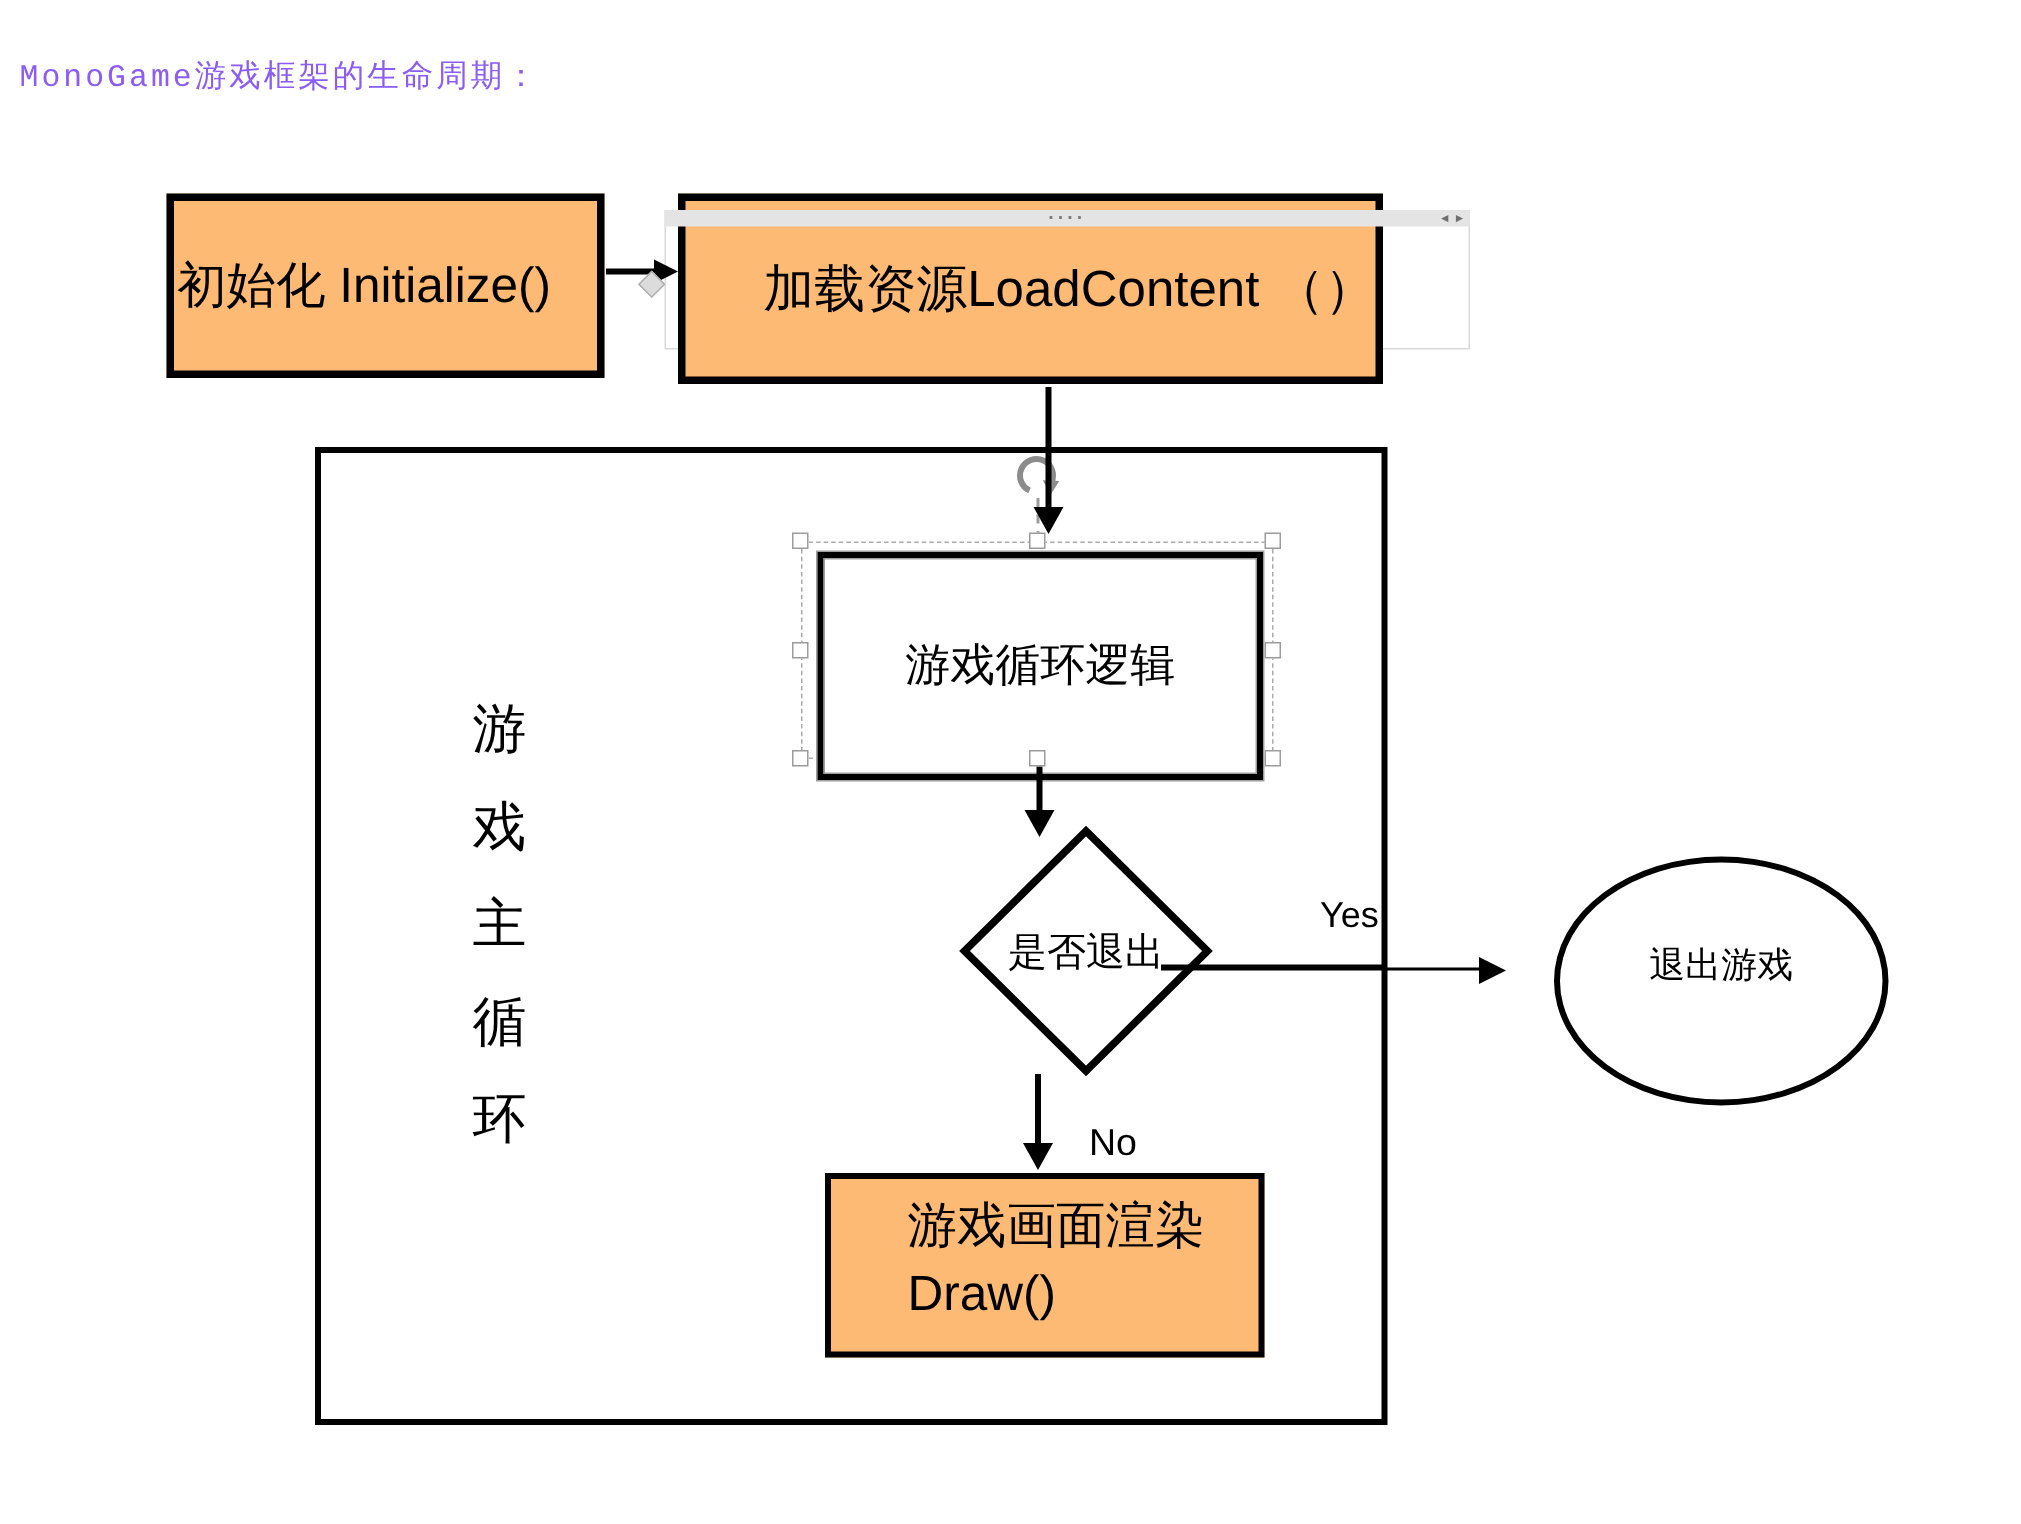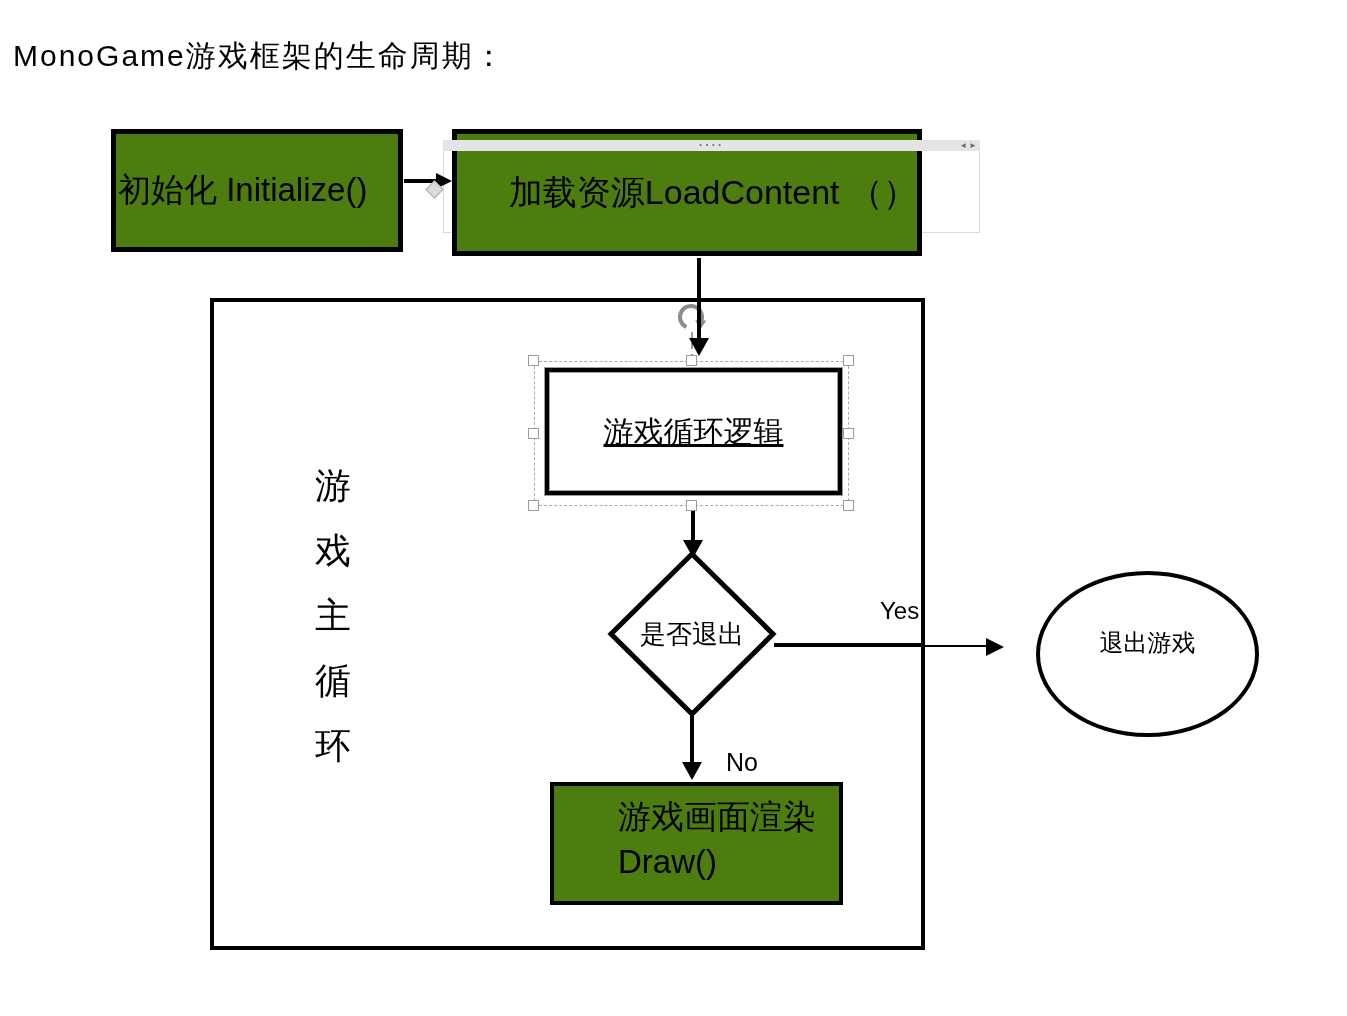--- a/index.html
+++ b/index.html
@@ -3,47 +3,46 @@
 <meta charset="utf-8">
 <style>
   html,body{margin:0;padding:0;background:#fff;}
   .canvas{
     position:relative;width:1347px;height:1016px;background:#ffffff;overflow:hidden;
     font-family:"Liberation Sans","DejaVu Sans",sans-serif;color:#000;
   }
   .abs{position:absolute;}
   
   .doc-title{
-    left:13px;top:36px;font-family:Liberation Sans, sans-serif;
-    font-size:30px;letter-spacing:2px;color:#000000;white-space:nowrap;z-index:2;
+    left:13px;top:36px;font-family:Liberation Mono, monospace;
+    font-size:21px;letter-spacing:2px;color:#8b5cf6;white-space:nowrap;z-index:2;
   }
   
-  .node{background:#4d7c0f;border:5px solid #000;box-sizing:border-box;display:flex;align-items:center;z-index:2;}
+  .node{background:#fdba74;border:5px solid #000;box-sizing:border-box;display:flex;align-items:center;z-index:2;}
   .node-init{left:111px;top:129px;width:292px;height:123px;padding-left:2px;}
   .node-init .lbl{font-size:33px;white-space:nowrap;}
   .node-load{left:452px;top:129px;width:470px;height:127px;padding-left:4px;justify-content:flex-end;}
   .node-load .lbl{font-size:34px;white-space:nowrap;}
   .node-draw{left:550px;top:782px;width:293px;height:123px;border-width:4px;
-    flex-direction:column;align-items:flex-start;justify-content:center;padding-left:64px;padding-bottom:10px;}
+    flex-direction:column;align-items:flex-start;justify-content:center;padding-left:51px;padding-bottom:10px;}
   .node-draw .ln{font-size:33px;line-height:45px;white-space:nowrap;}
   .container-box{left:210px;top:298px;width:715px;height:652px;border:4px solid #000;box-sizing:border-box;background:transparent;z-index:2;}
   
   .node-update{
-    left:545px;top:368px;width:297px;height:127px;border:4px solid #000;box-sizing:border-box;
+    left:545px;top:368px;width:297px;height:152px;border:4px solid #000;box-sizing:border-box;
     background:#fff;z-index:4;display:flex;flex-direction:column;align-items:center;justify-content:center;
     box-shadow:0 0 0 1px #9e9e9e, inset 0 0 0 1px #9e9e9e;
-    text-decoration:underline;
   }
   .node-update .l1{font-size:30px;line-height:40px;white-space:nowrap;}
   .node-update .l2{font-size:41px;line-height:54px;white-space:nowrap;}
   
   .vlabel{left:312px;top:453px;width:42px;z-index:2;display:flex;flex-direction:column;text-align:center;}
   .vlabel span{font-size:36px;line-height:65px;}
   
-  .diamond-wrap{left:607px;top:550px;width:170px;height:168px;z-index:2;text-decoration:underline;}
+  .diamond-wrap{left:639px;top:550px;width:170px;height:168px;z-index:2;text-decoration:underline;}
   .diamond-wrap svg{position:absolute;left:0;top:0;}
   .diamond-text{position:absolute;inset:0;display:flex;align-items:center;justify-content:center;font-size:26px;z-index:2;}
   
   .ellipse{
     left:1036px;top:571px;width:223px;height:166px;border:4px solid #000;border-radius:50%;
     box-sizing:border-box;background:#fff;display:flex;align-items:center;justify-content:center;z-index:2;
   }
   .ellipse .lbl{font-size:24px;transform:translateY(-11px);}
   
   .hline{background:#000;z-index:5;}

